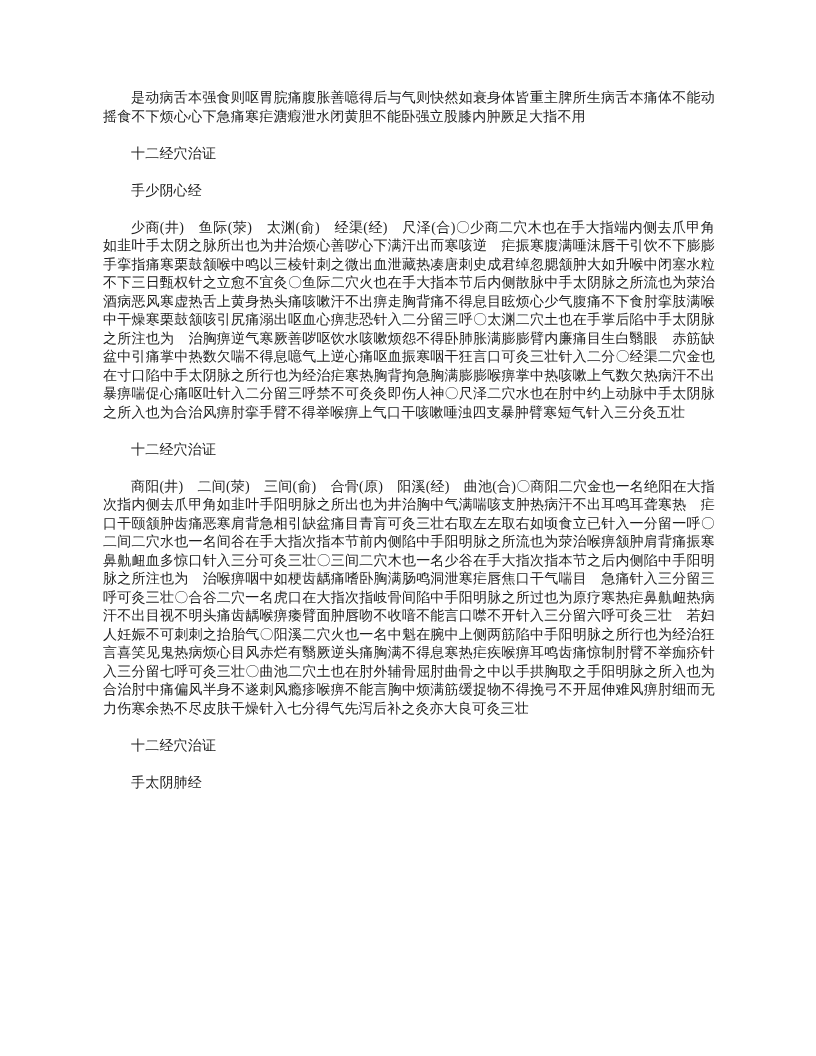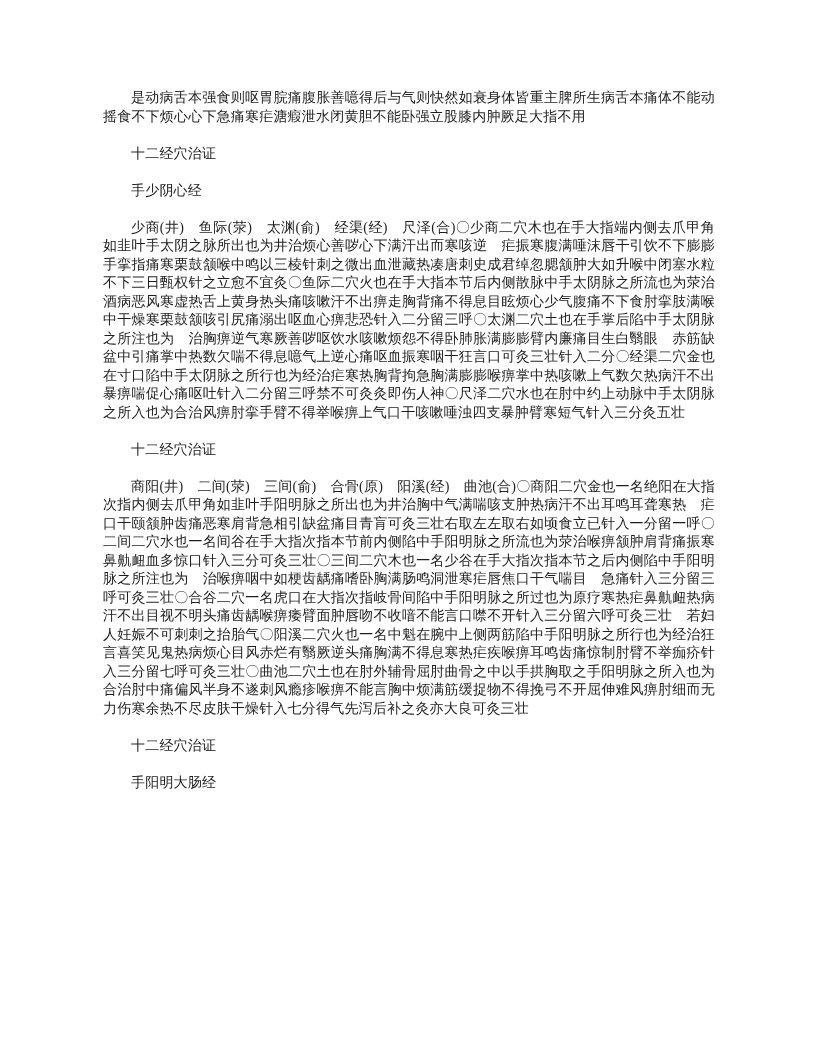--- a/index.html
+++ b/index.html
@@ -46,15 +46,15 @@
 
   <p class="body-para">少商(井)　鱼际(荥)　太渊(俞)　经渠(经)　尺泽(合)〇少商二穴木也在手大指端内侧去爪甲角如韭叶手太阴之脉所出也为井治烦心善哕心下满汗出而寒咳逆　疟振寒腹满唾沫唇干引饮不下膨膨手挛指痛寒栗鼓颔喉中鸣以三棱针刺之微出血泄藏热凑唐刺史成君绰忽腮颔肿大如升喉中闭塞水粒不下三日甄权针之立愈不宜灸〇鱼际二穴火也在手大指本节后内侧散脉中手太阴脉之所流也为荥治酒病恶风寒虚热舌上黄身热头痛咳嗽汗不出痹走胸背痛不得息目眩烦心少气腹痛不下食肘挛肢满喉中干燥寒栗鼓颔咳引尻痛溺出呕血心痹悲恐针入二分留三呼〇太渊二穴土也在手掌后陷中手太阴脉之所注也为　治胸痹逆气寒厥善哕呕饮水咳嗽烦怨不得卧肺胀满膨膨臂内廉痛目生白翳眼　赤筋缺盆中引痛掌中热数欠喘不得息噫气上逆心痛呕血振寒咽干狂言口可灸三壮针入二分〇经渠二穴金也在寸口陷中手太阴脉之所行也为经治疟寒热胸背拘急胸满膨膨喉痹掌中热咳嗽上气数欠热病汗不出暴痹喘促心痛呕吐针入二分留三呼禁不可灸灸即伤人神〇尺泽二穴水也在肘中约上动脉中手太阴脉之所入也为合治风痹肘挛手臂不得举喉痹上气口干咳嗽唾浊四支暴肿臂寒短气针入三分灸五壮</p>
 
   <p class="heading-para">十二经穴治证</p>
 
 
   <p class="body-para">商阳(井)　二间(荥)　三间(俞)　合骨(原)　阳溪(经)　曲池(合)〇商阳二穴金也一名绝阳在大指次指内侧去爪甲角如韭叶手阳明脉之所出也为井治胸中气满喘咳支肿热病汗不出耳鸣耳聋寒热　疟口干颐颔肿齿痛恶寒肩背急相引缺盆痛目青肓可灸三壮右取左左取右如顷食立已针入一分留一呼〇二间二穴水也一名间谷在手大指次指本节前内侧陷中手阳明脉之所流也为荥治喉痹颔肿肩背痛振寒鼻鼽衄血多惊口针入三分可灸三壮〇三间二穴木也一名少谷在手大指次指本节之后内侧陷中手阳明脉之所注也为　治喉痹咽中如梗齿龋痛嗜卧胸满肠鸣洞泄寒疟唇焦口干气喘目　急痛针入三分留三呼可灸三壮〇合谷二穴一名虎口在大指次指岐骨间陷中手阳明脉之所过也为原疗寒热疟鼻鼽衄热病汗不出目视不明头痛齿龋喉痹痿臂面肿唇吻不收喑不能言口噤不开针入三分留六呼可灸三壮　若妇人妊娠不可刺刺之抬胎气〇阳溪二穴火也一名中魁在腕中上侧两筋陷中手阳明脉之所行也为经治狂言喜笑见鬼热病烦心目风赤烂有翳厥逆头痛胸满不得息寒热疟疾喉痹耳鸣齿痛惊制肘臂不举痂疥针入三分留七呼可灸三壮〇曲池二穴土也在肘外辅骨屈肘曲骨之中以手拱胸取之手阳明脉之所入也为合治肘中痛偏风半身不遂刺风瘾疹喉痹不能言胸中烦满筋缓捉物不得挽弓不开屈伸难风痹肘细而无力伤寒余热不尽皮肤干燥针入七分得气先泻后补之灸亦大良可灸三壮</p>
 
   <p class="heading-para">十二经穴治证</p>
 
-  <p class="heading-para">手阳明大肠经</p>
+  <p class="heading-para">手太阴肺经</p>
 
 </div>
 
 </body></html>

